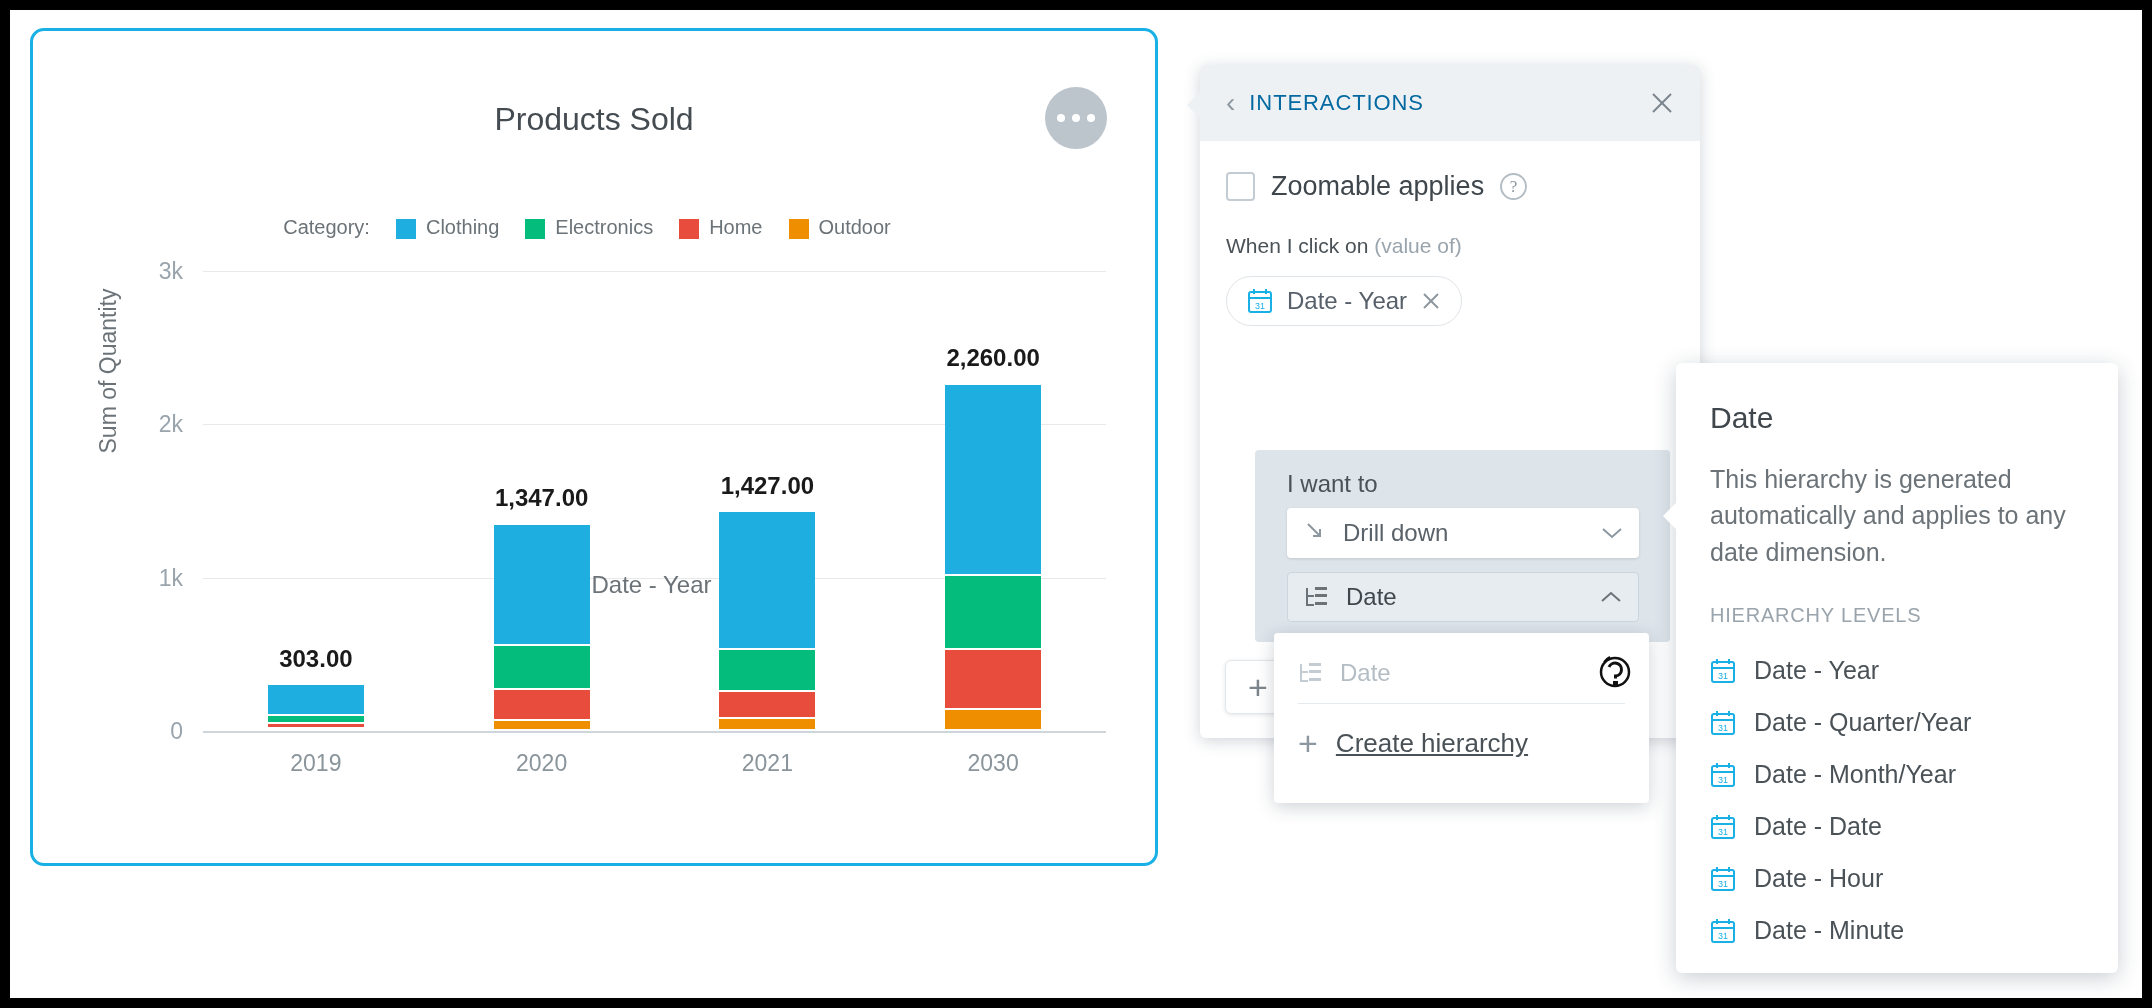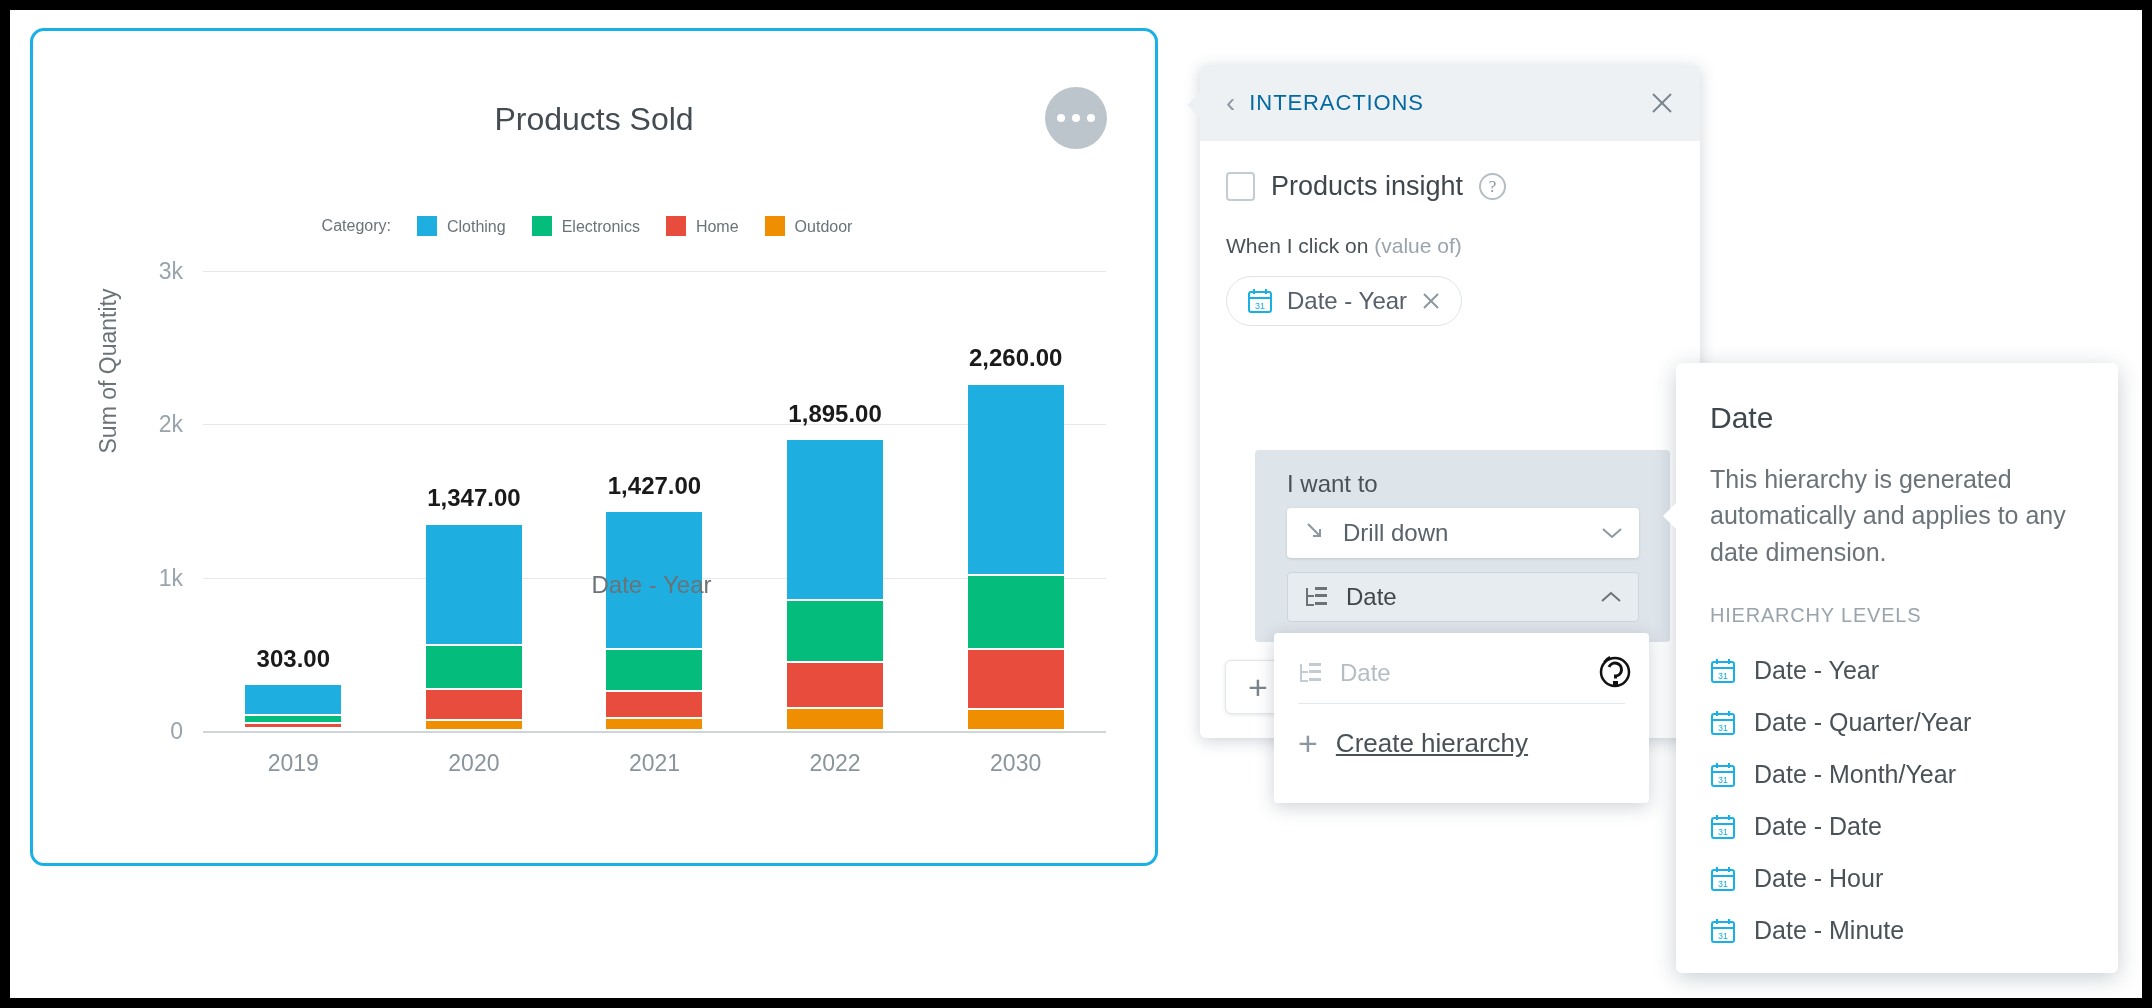--- a/index.html
+++ b/index.html
@@ -46,21 +46,21 @@
   }
   #kebab-button i {
     width: 8px; height: 8px; border-radius: 50%;
     background: #fff; display: block;
   }
   #legend {
     position: absolute;
     left: 0; right: 0; top: 185px;
     display: flex; align-items: center; justify-content: center;
     gap: 12px;
-    font-size: 16px;
+    font-size: 20px;
     color: #6b7378;
   }
   #legend .legend-label { margin-right: 14px; color: #6b7378; }
   .legend-item { display: flex; align-items: flex-end; gap: 10px; margin-right: 14px; }
   .legend-swatch { width: 20px; height: 20px; display: block; }
 
   #plot {
     position: absolute;
     left: 0; top: 240px;
     width: 1128px; height: 460px;
@@ -365,30 +365,20 @@
             <div class="bar-total" style="bottom: 230.807px;">1,427.00</div>
             <div class="bar-stack">
               <div class="seg" style="height: 138px; background: rgb(30, 174, 224); border-bottom: 2px solid rgb(255, 255, 255);"></div>
               <div class="seg" style="height: 41.4px; background: rgb(4, 189, 125); border-bottom: 2px solid rgb(255, 255, 255);"></div>
               <div class="seg" style="height: 27.6px; background: rgb(231, 76, 60); border-bottom: 2px solid rgb(255, 255, 255);"></div>
               <div class="seg" style="height: 11.8067px; background: rgb(239, 143, 0); border-bottom: 2px solid rgb(255, 255, 255);"></div>
             </div>
             <div class="xtick">2021</div>
           </div>
           <div class="bar-group">
-            <div class="bar-total" style="bottom: 302.567px;">1,895.00</div>
-            <div class="bar-stack">
-              <div class="seg" style="height: 161px; background: rgb(30, 174, 224); border-bottom: 2px solid rgb(255, 255, 255);"></div>
-              <div class="seg" style="height: 61.3333px; background: rgb(4, 189, 125); border-bottom: 2px solid rgb(255, 255, 255);"></div>
-              <div class="seg" style="height: 46px; background: rgb(231, 76, 60); border-bottom: 2px solid rgb(255, 255, 255);"></div>
-              <div class="seg" style="height: 22.2333px; background: rgb(239, 143, 0); border-bottom: 2px solid rgb(255, 255, 255);"></div>
-            </div>
-            <div class="xtick">2022</div>
-          </div>
-          <div class="bar-group">
             <div class="bar-total" style="bottom: 358.533px;">2,260.00</div>
             <div class="bar-stack">
               <div class="seg" style="height: 191.667px; background: rgb(30, 174, 224); border-bottom: 2px solid rgb(255, 255, 255);"></div>
               <div class="seg" style="height: 73.6px; background: rgb(4, 189, 125); border-bottom: 2px solid rgb(255, 255, 255);"></div>
               <div class="seg" style="height: 59.8px; background: rgb(231, 76, 60); border-bottom: 2px solid rgb(255, 255, 255);"></div>
               <div class="seg" style="height: 21.4667px; background: rgb(239, 143, 0); border-bottom: 2px solid rgb(255, 255, 255);"></div>
             </div>
             <div class="xtick">2030</div>
           </div>
         </div>
@@ -405,21 +395,21 @@
         <svg viewBox="0 0 28 28" width="28" height="28">
             <line x1="5" y1="5" x2="23" y2="23" stroke="#7b858d" stroke-width="2"></line>
             <line x1="23" y1="5" x2="5" y2="23" stroke="#7b858d" stroke-width="2"></line>
           </svg>
       </span>
     </div>
 
     <div id="panel-body">
       <div id="zoomable-row">
         <span id="zoomable-checkbox"></span>
-        <span id="zoomable-label">Products insight</span>
+        <span id="zoomable-label">Zoomable applies</span>
         <span class="help-circle">?</span>
       </div>
 
 
       <div id="when-line">
         <span>When I click on</span>
         <span class="muted">(value of)</span>
       </div>
 
       <div id="date-chip">

